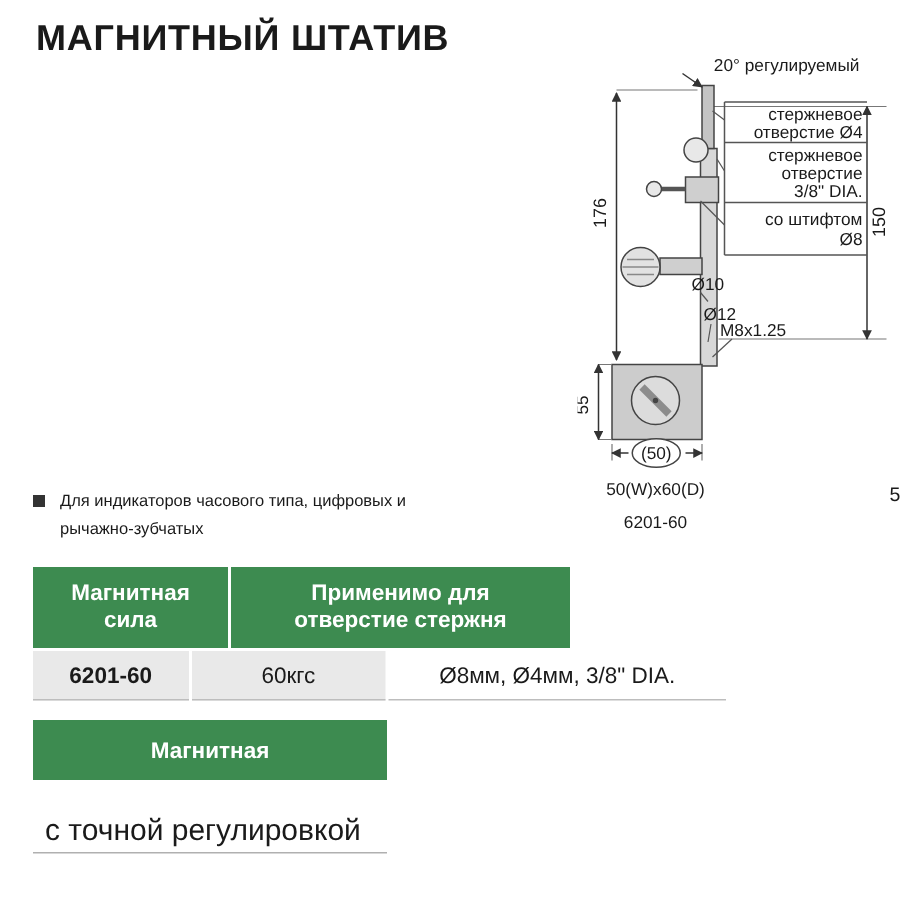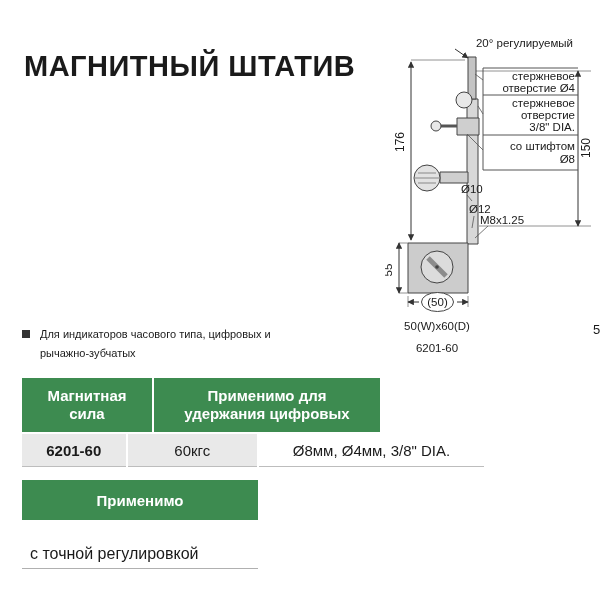--- a/index.html
+++ b/index.html
@@ -3,21 +3,21 @@
 <meta charset="utf-8">
 <style>
   * { margin:0; padding:0; box-sizing:border-box; }
   html, body {
     width:600px; height:600px; background:#ffffff;
     font-family:"Liberation Sans", sans-serif; color:#1a1a1a;
     position:relative; overflow:hidden;
   }
   .abs { position:absolute; }
 
-  #title { left:24px; top:12px; font-size:29px; font-weight:bold; letter-spacing:0.5px;margin-top:38px; }
+  #title { left:24px; top:12px; font-size:24px; font-weight:bold; letter-spacing:0.5px; }
 
   #diagram { left:385px; top:30px; }
   #diagram text { font-family:"Liberation Sans", sans-serif; fill:#1a1a1a; font-size:11.5px; }
   #diagram .dimtxt { font-size:12px; }
   #diagram line, #diagram rect, #diagram circle, #diagram ellipse, #diagram path { vector-effect:non-scaling-stroke; }
 
   #bullet { left:22px; top:325px; display:flex; gap:10px; }
   .sq { width:8px; height:8px; background:#333; margin-top:5px; flex:0 0 8px; }
   #bulletText { width:240px; font-size:11px; line-height:19px; }
 
@@ -29,21 +29,21 @@
   .thead .c1 { justify-content:flex-start; padding-left:14px; text-align:left; }
   .wrapnarrow  { max-width:92px;  display:inline-block; }
   .wrapnarrow2 { max-width:172px; display:inline-block; }
   .tdata { margin-top:2px; }
   .tdata .cell { height:33px; background:var(--gray,#e9e9e9); border-bottom:1px solid #bdbdbd; }
   .tdata .white { background:#ffffff; }
   .code { font-weight:bold; }
 
   #noteHead { left:22px; top:480px; width:236px; height:40px; background:var(--green,#3d8b50);
     color:#fff; font-weight:bold; font-size:15px; display:flex; align-items:center; justify-content:center; }
-  #noteText { left:22px; top:540px; width:236px; height:29px; font-size:16px; line-height:28px;
+  #noteText { left:22px; top:540px; width:236px; height:29px; font-size:20px; line-height:28px;
     padding-left:8px; border-bottom:1px solid #b0b0b0; }
 
   #edgeArtifact { left:593px; top:322px; font-size:13px; }
 </style>
 </head>
 <body>
 
 <div id="title" class="abs">МАГНИТНЫЙ ШТАТИВ</div>
 
 <svg id="diagram" class="abs" width="215" height="338" viewBox="0 0 215 338">
@@ -148,28 +148,28 @@
   <span class="sq"></span>
   <span id="bulletText">Для индикаторов часового типа, цифровых и рычажно-зубчатых</span>
 </div>
 
 <div id="tbl" class="abs">
   <div class="trow thead">
     <div class="cell c2">
       <span class="wrapnarrow">Магнитная сила</span>
     </div>
     <div class="cell c3">
-      <span class="wrapnarrow2">Применимо для удержания цифровых</span>
+      <span class="wrapnarrow2">Применимо для отверстие стержня</span>
     </div>
   </div>
   <div class="trow tdata">
     <div class="cell c1 code">6201-60</div>
     <div class="cell c2">60кгс</div>
     <div class="cell c3 white">Ø8мм, Ø4мм, 3/8" DIA.</div>
   </div>
 </div>
 
 <div id="noteHead" class="abs">
-  <span>Применимо</span>
+  <span>Магнитная</span>
 </div>
 <div id="noteText" class="abs">с точной регулировкой</div>
 
 <div id="edgeArtifact" class="abs">5</div>
 
 </body></html>

